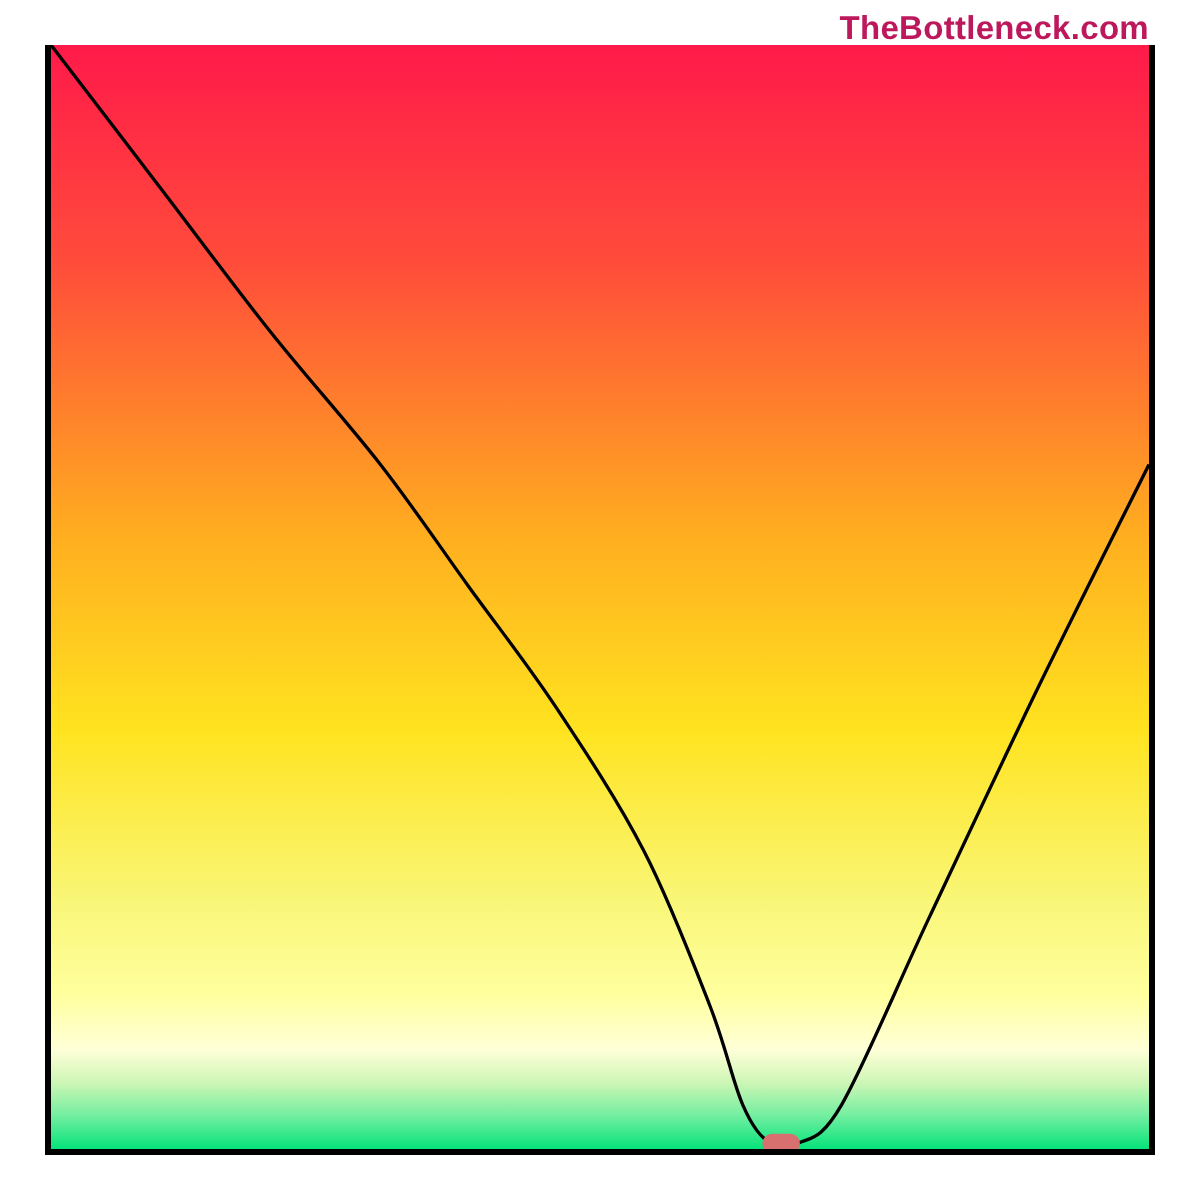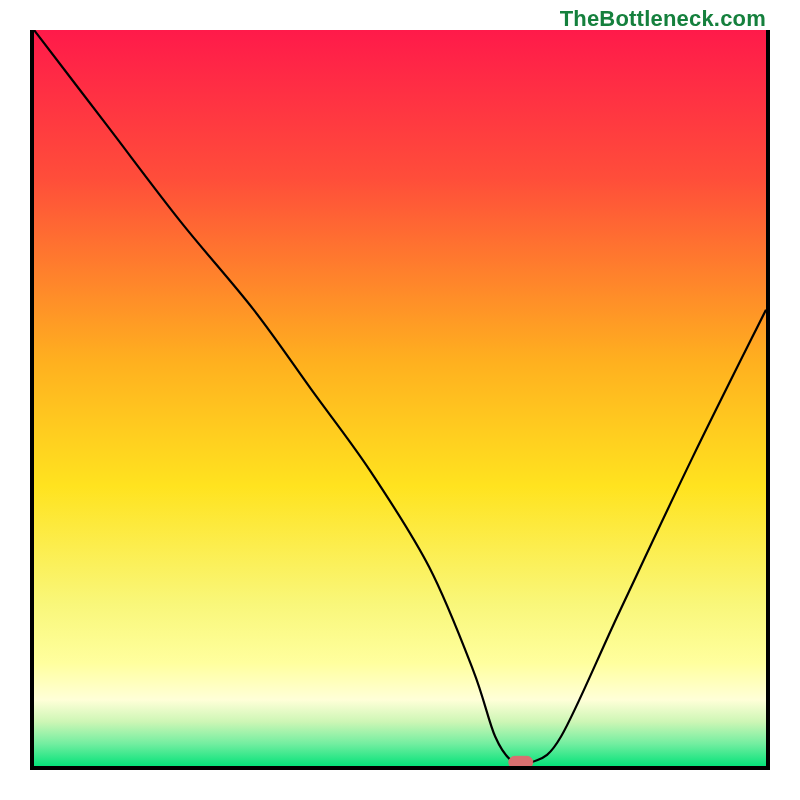--- a/index.html
+++ b/index.html
@@ -20,21 +20,21 @@
     border-right: 4px solid #000;
     border-bottom: 4px solid #000;
     box-sizing: border-box;
   }
   .watermark {
     position: absolute;
     top: 6px;
     right: 34px;
     font-size: 22px;
     font-weight: 600;
-    color: #15803d;
+    color: #be185d;
     letter-spacing: 0.2px;
   }
   svg.plot {
     position: absolute;
     top: 30px;
     left: 34px;
     width: 732px;
     height: 736px;
   }
   .curve {

